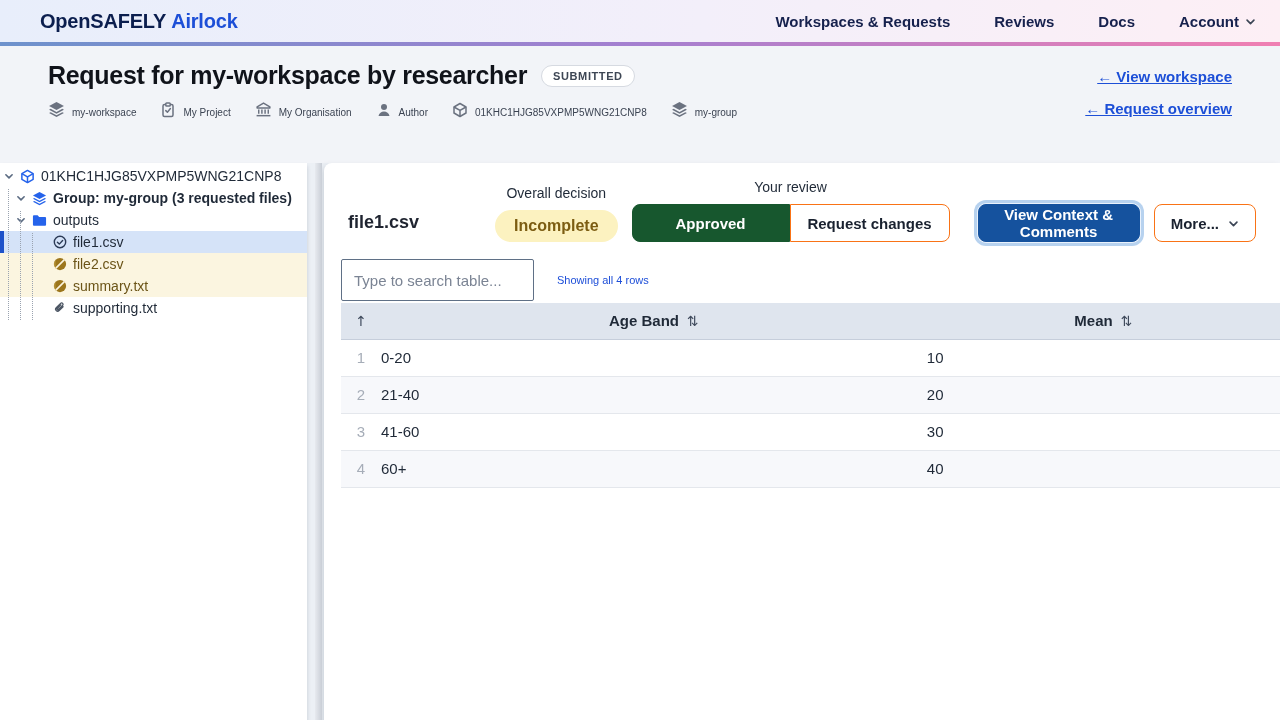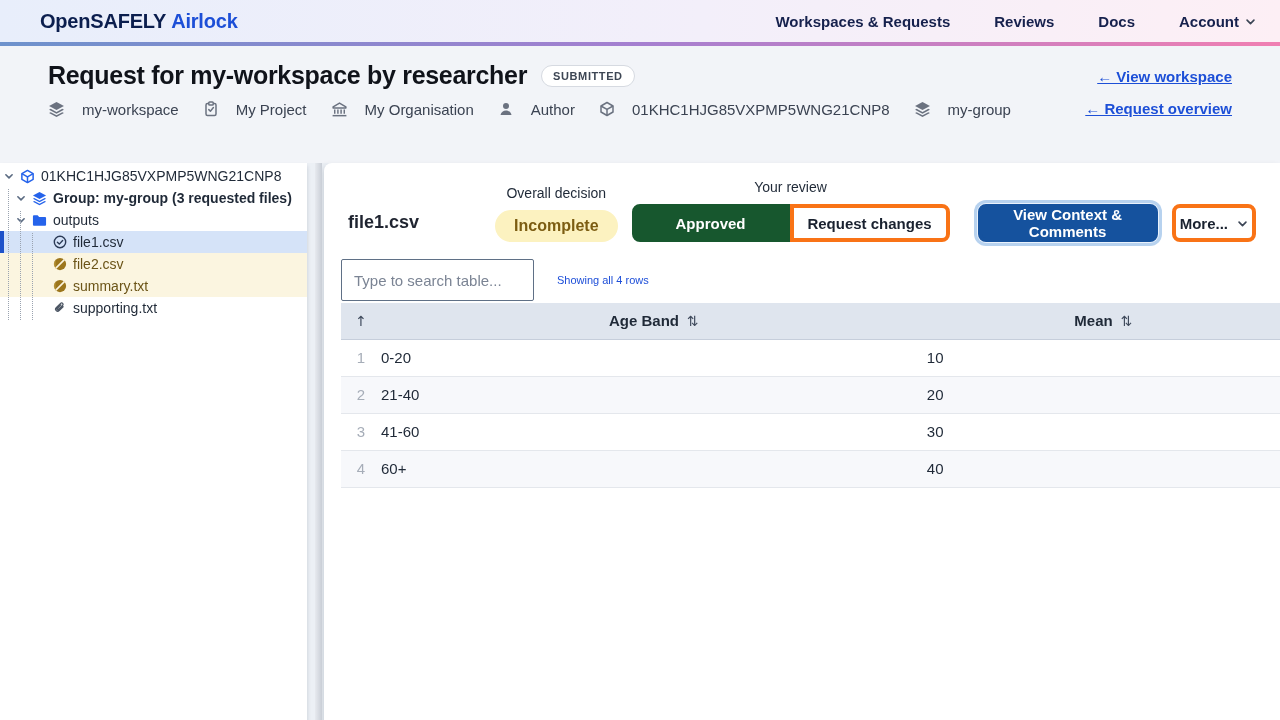--- a/index.html
+++ b/index.html
@@ -18,21 +18,21 @@
   .nav-items { margin-left:auto; display:flex; align-items:center; gap:44px; }
   .nav-item { font-size:15px; font-weight:700; color:#16214d; cursor:pointer; display:flex; align-items:center; gap:6px; text-decoration:none; }
 
   
   .page-header { height:117px; padding:15px 48px 0 48px; display:flex; background:#f2f4f8; }
   .title-row { display:flex; align-items:center; gap:14px; }
   .page-title { font-size:25px; font-weight:800; color:#10131a; letter-spacing:-0.3px; white-space:nowrap; }
   .status-badge { background:#ffffff; border:1px solid #d6dae1; border-radius:999px; padding:4px 11px;
                   font-size:11px; font-weight:700; letter-spacing:0.6px; color:#3d4654; }
   .meta-row { display:flex; align-items:center; gap:24px; margin-top:11px; }
-  .meta-item { display:flex; align-items:flex-start; gap:17px; font-size:15px; color:#3b4352; white-space:nowrap; }
+  .meta-item { display:flex; align-items:flex-end; gap:7px; font-size:10px; color:#3b4352; white-space:nowrap; }
   .meta-item svg { color:#6b7280; flex:0 0 auto; }
   .header-links { margin-left:auto; display:flex; flex-direction:column; align-items:flex-end; gap:15px; padding-top:7px; }
   .header-link { font-size:15px; font-weight:700; color:#1d4fd7; text-decoration:underline; white-space:nowrap; }
 
   
   .content { display:flex; height:570px; }
   .sidebar { width:307px; background:#ffffff; position:relative; padding-top:2px;
              box-shadow:0 3px 4px rgba(20,30,60,.18); }
   .gutter { width:17px; position:relative; }
   .gutter .handle { position:absolute; top:0; bottom:0; right:2px; width:7px;
@@ -59,27 +59,27 @@
 
   
   .file-header { display:flex; align-items:flex-end; gap:14px; padding:16px 24px 17px 24px; }
   .filename { font-size:18px; font-weight:700; color:#1f2430; margin-right:62px; margin-bottom:9px; }
   .hcol { display:flex; flex-direction:column; align-items:center; gap:9px; }
   .hlabel { font-size:14px; color:#1f2937; }
   .decision-badge { background:#fcf2c0; color:#7c5d12; font-size:16px; font-weight:600;
                     padding:7px 19px; border-radius:18px; }
   .segmented { display:flex; }
   .btn { font-size:15px; font-weight:700; height:38px; display:flex; align-items:center; justify-content:center;
-         cursor:pointer; border:4px solid #f97316; background:#fff; color:#1a2230; }
+         cursor:pointer; border:1px solid #f97316; background:#fff; color:#1a2230; }
   .btn-approved { width:158px; background:#17572e; border-color:#17572e; color:#ffffff;
                   border-radius:8px 0 0 8px; font-weight:600; }
   .btn-request { width:160px; border-radius:0 8px 8px 0; font-weight:600; }
   .btn-context { background:#15529e; border-color:#15529e; color:#fff; border-radius:8px; padding:0 20px;
                  box-shadow:0 0 0 1px #eaf2fc, 0 0 0 4px #b7d2ef; }
-  .btn-more { border-radius:8px; padding:0 4px; gap:9px; color:#1a2230; }
+  .btn-more { border-radius:8px; padding:0 16px; gap:9px; color:#1a2230; }
   .spacer { flex:1; }
   .chev-dark { color:#3c4656; display:flex; }
 
   
   .toolbar { display:flex; align-items:center; margin-left:17px; }
   .search-input { width:193px; height:42px; border:1px solid #5f7086; border-radius:2px; padding:0 12px;
                   font-size:15px; font-family:inherit; color:#1f2937; background:#fff; }
   .search-input::placeholder { color:#7b8494; }
   .rows-summary { margin-left:23px; font-size:11px; color:#1d4ed8; }
 

